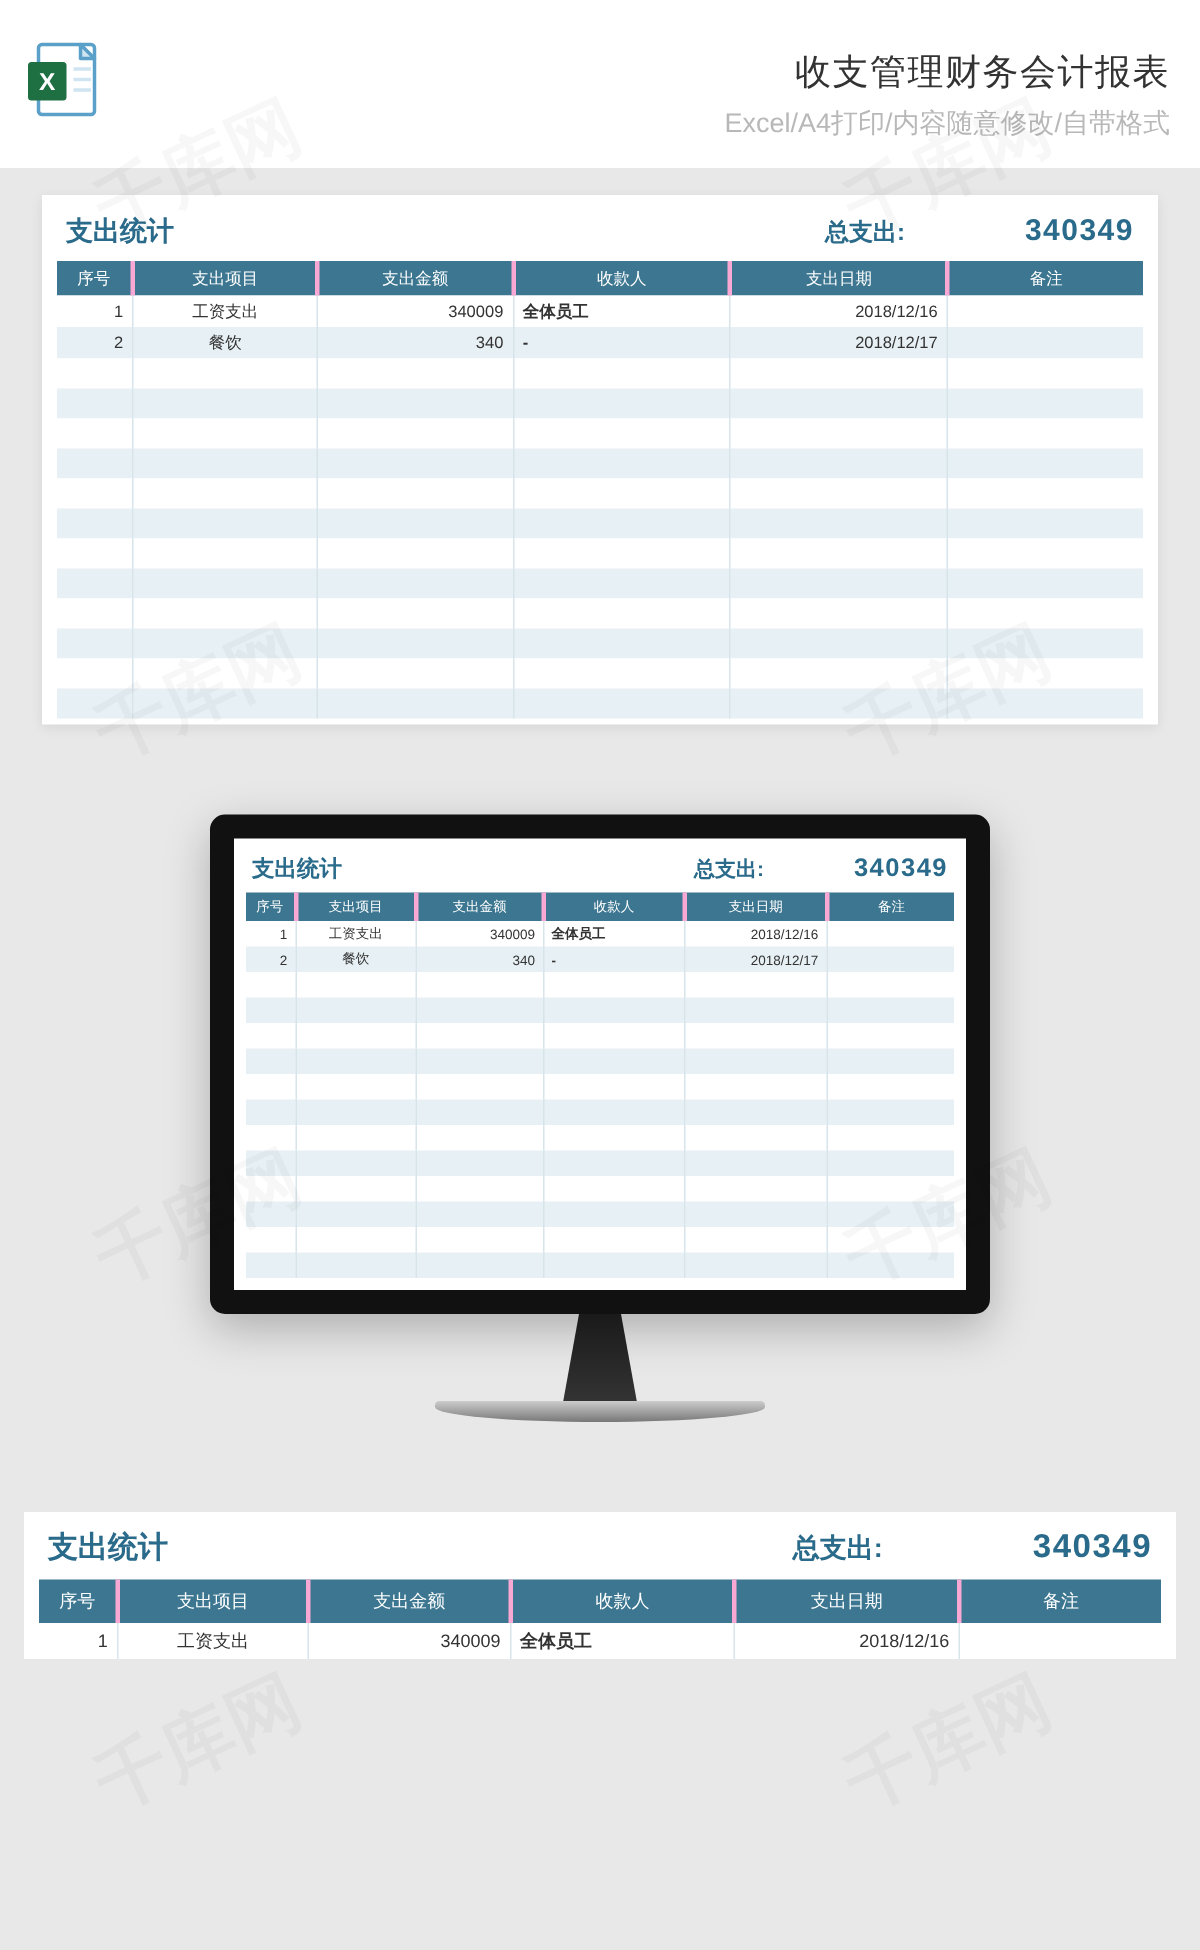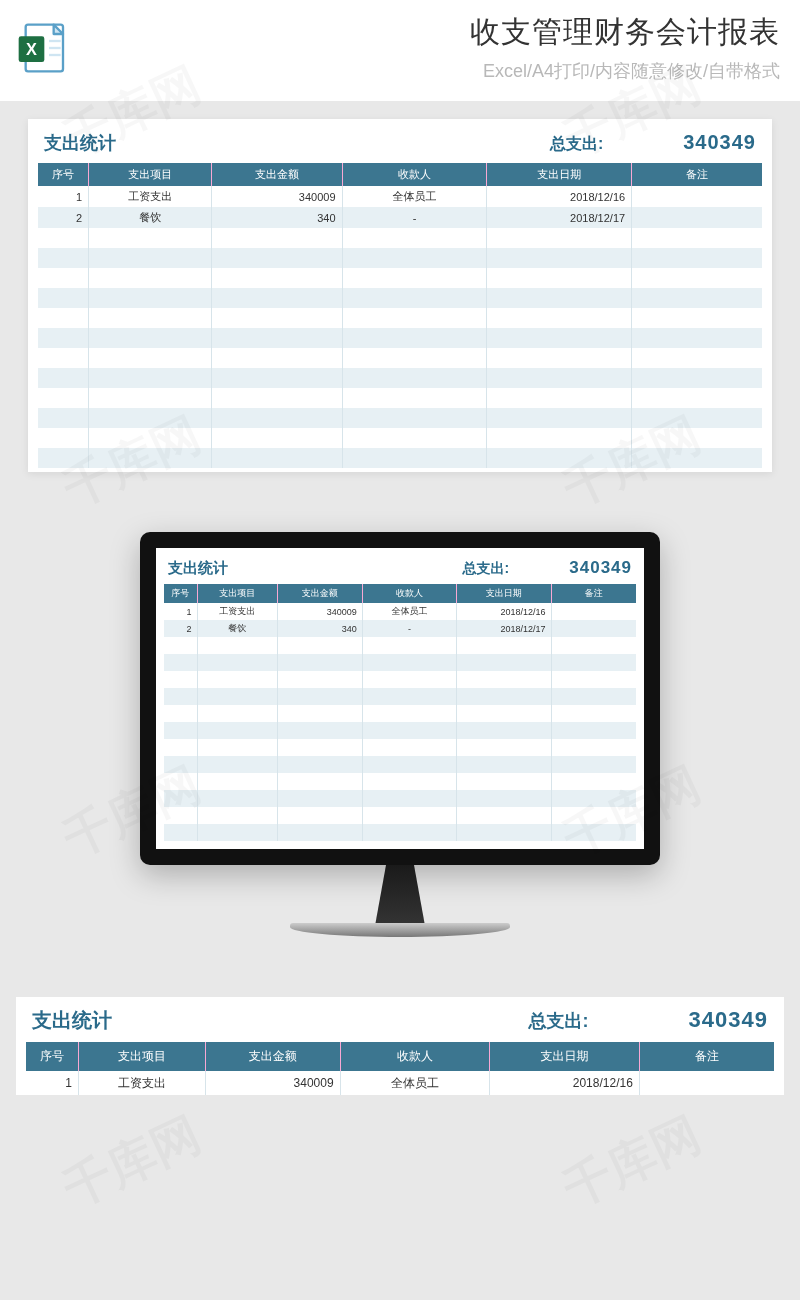--- a/index.html
+++ b/index.html
@@ -27,25 +27,26 @@
     padding: 12px 20px 18px 14px;
     display: flex;
     align-items: center;
     gap: 14px;
   }
   .excel-icon {
     width: 56px; height: 56px;
     flex-shrink: 0;
   }
   .header-text .title {
-    font-size: 30px;
+    font-size: 24px;
     color: #333;
     font-weight: 400;
     letter-spacing: 1px;
     text-align: right;
+    margin-top: 20px;
   }
   .header-text { flex: 1; min-width: 0; }
   .header-text .subtitle {
     font-size: 18px;
     color: #b8b8b8;
     margin-top: 6px;
     text-align: right;
   }
 
   
@@ -71,37 +72,37 @@
   table.expense {
     width: 100%;
     border-collapse: collapse;
     font-size: 11px;
   }
   table.expense th {
     background: #3c7690;
     color: #fff;
     font-weight: normal;
     padding: 4px 6px;
-    border-right: 1px solid #f9a8d4;
+    border-right: 3px solid #f9a8d4;
     text-align: center;
   }
   table.expense th:last-child { border-right: none; }
   table.expense td {
     padding: 3px 6px;
     border-right: 1px solid #d7e4ea;
     height: 20px;
     color: #333;
   }
   table.expense td:last-child { border-right: none; }
   table.expense tbody tr:nth-child(odd) { background: #ffffff; }
   table.expense tbody tr:nth-child(even) { background: #e7f0f4; }
   .col-seq { width: 7%; text-align: right; }
   .col-item { width: 17%; text-align: center; }
   .col-amount { width: 18%; text-align: right; }
-  .col-payee { width: 20%; text-align: center; }
+  .col-payee { width: 20%; text-align: left; font-weight: bold; }
   .col-date { width: 20%; text-align: right; }
   .col-note { width: 18%; text-align: left; }
 
   
   .monitor-wrap {
     margin: 60px auto 0 auto;
     width: 520px;
     display: flex;
     flex-direction: column;
     align-items: center;

